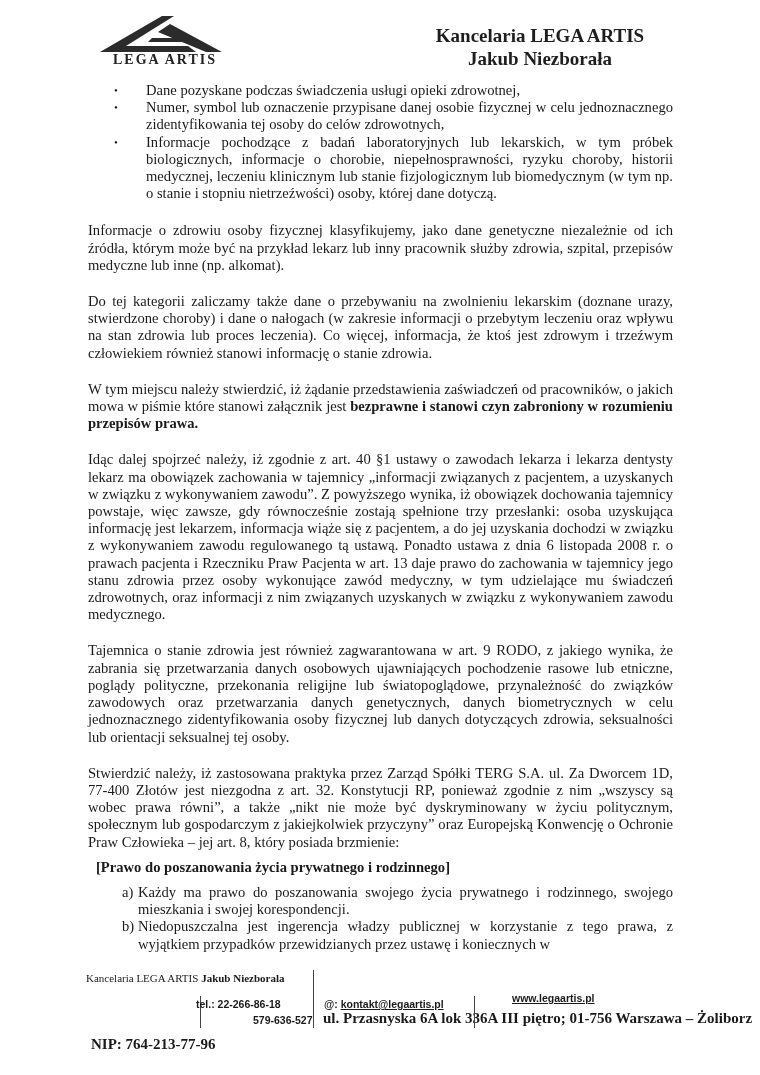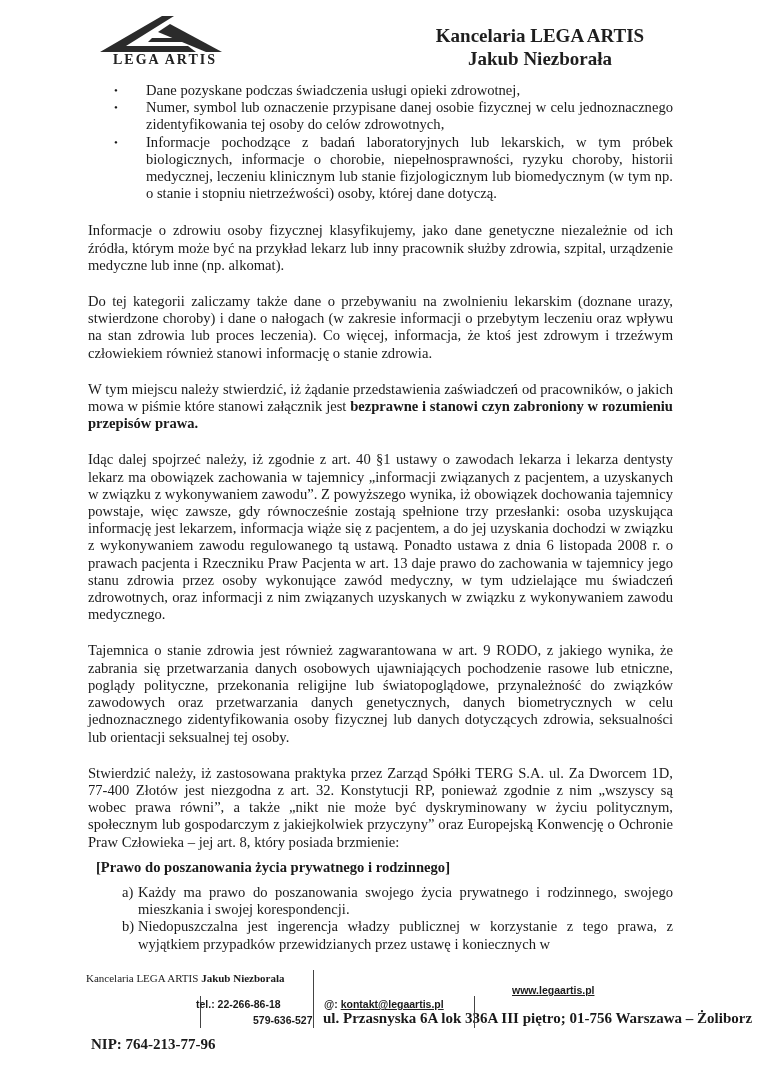--- a/index.html
+++ b/index.html
@@ -64,21 +64,21 @@
     <li>
       <span class="bullet">•</span>
       <span>Numer, symbol lub oznaczenie przypisane danej osobie fizycznej w celu jednoznacznego zidentyfikowania tej osoby do celów zdrowotnych,</span>
     </li>
     <li>
       <span class="bullet">•</span>
       <span>Informacje pochodzące z badań laboratoryjnych lub lekarskich, w tym próbek biologicznych, informacje o chorobie, niepełnosprawności, ryzyku choroby, historii medycznej, leczeniu klinicznym lub stanie fizjologicznym lub biomedycznym (w tym np. o stanie i stopniu nietrzeźwości) osoby, której dane dotyczą.</span>
     </li>
   </ul>
 
-  <p>Informacje o zdrowiu osoby fizycznej klasyfikujemy, jako dane genetyczne niezależnie od ich źródła, którym może być na przykład lekarz lub inny pracownik służby zdrowia, szpital, urządzenie medyczne lub inne (np. alkomat).</p>
+  <p>Informacje o zdrowiu osoby fizycznej klasyfikujemy, jako dane genetyczne niezależnie od ich źródła, którym może być na przykład lekarz lub inny pracownik służby zdrowia, szpital, przepisów medyczne lub inne (np. alkomat).</p>
   <p>Do tej kategorii zaliczamy także dane o przebywaniu na zwolnieniu lekarskim (doznane urazy, stwierdzone choroby) i dane o nałogach (w zakresie informacji o przebytym leczeniu oraz wpływu na stan zdrowia lub proces leczenia). Co więcej, informacja, że ktoś jest zdrowym i trzeźwym człowiekiem również stanowi informację o stanie zdrowia.</p>
   <p><span>W tym miejscu należy stwierdzić, iż żądanie przedstawienia zaświadczeń od pracowników, o jakich mowa w piśmie które stanowi załącznik jest </span><span class="bold">bezprawne i stanowi czyn zabroniony w rozumieniu przepisów prawa.</span></p>
   <p>Idąc dalej spojrzeć należy, iż zgodnie z art. 40 §1 ustawy o zawodach lekarza i lekarza dentysty lekarz ma obowiązek zachowania w tajemnicy „informacji związanych z pacjentem, a uzyskanych w związku z wykonywaniem zawodu”. Z powyższego wynika, iż obowiązek dochowania tajemnicy powstaje, więc zawsze, gdy równocześnie zostają spełnione trzy przesłanki: osoba uzyskująca informację jest lekarzem, informacja wiąże się z pacjentem, a do jej uzyskania dochodzi w związku z wykonywaniem zawodu regulowanego tą ustawą. Ponadto ustawa z dnia 6 listopada 2008 r. o prawach pacjenta i Rzeczniku Praw Pacjenta w art. 13 daje prawo do zachowania w tajemnicy jego stanu zdrowia przez osoby wykonujące zawód medyczny, w tym udzielające mu świadczeń zdrowotnych, oraz informacji z nim związanych uzyskanych w związku z wykonywaniem zawodu medycznego.</p>
   <p>Tajemnica o stanie zdrowia jest również zagwarantowana w art. 9 RODO, z jakiego wynika, że zabrania się przetwarzania danych osobowych ujawniających pochodzenie rasowe lub etniczne, poglądy polityczne, przekonania religijne lub światopoglądowe, przynależność do związków zawodowych oraz przetwarzania danych genetycznych, danych biometrycznych w celu jednoznacznego zidentyfikowania osoby fizycznej lub danych dotyczących zdrowia, seksualności lub orientacji seksualnej tej osoby.</p>
   <p style="margin-bottom:0">Stwierdzić należy, iż zastosowana praktyka przez Zarząd Spółki TERG S.A. ul. Za Dworcem 1D, 77-400 Złotów jest niezgodna z art. 32. Konstytucji RP, ponieważ zgodnie z nim „wszyscy są wobec prawa równi”, a także „nikt nie może być dyskryminowany w życiu politycznym, społecznym lub gospodarczym z jakiejkolwiek przyczyny” oraz Europejską Konwencję o Ochronie Praw Człowieka – jej art. 8, który posiada brzmienie:</p>
 
   <div class="quote-heading">[Prawo do poszanowania życia prywatnego i rodzinnego]</div>
   <ol class="alpha">
     <li>
       <span class="marker">a)</span>
@@ -96,14 +96,14 @@
   <div class="vline" style="left:313px; top:10px; height:26px;"></div>
   <div class="f serifb" style="left:323px; top:12px;">ul. Przasnyska 6A lok 336A III piętro; 01-756 Warszawa – Żoliborz</div>
 
   <div class="f serifb" style="left:91px; top:38px;">NIP: 764-213-77-96</div>
   <div class="vline" style="left:200px; top:36px; height:32px;"></div>
   <div class="f sans" style="left:196px; top:38px;">tel.: 22-266-86-18</div>
   <div class="f sans" style="left:245px; top:54px;padding-left:8px;">579-636-527</div>
   <div class="vline" style="left:313px; top:36px; height:32px;"></div>
   <div class="f sans" style="left:324px; top:38px;"><span>@: </span><span class="u">kontakt@legaartis.pl</span></div>
   <div class="vline" style="left:474px; top:36px; height:32px;"></div>
-  <div class="f sans u" style="left:512px; top:24px;">www.legaartis.pl</div>
+  <div class="f sans u" style="left:512px; top:32px;">www.legaartis.pl</div>
 </div>
 
 </body></html>

